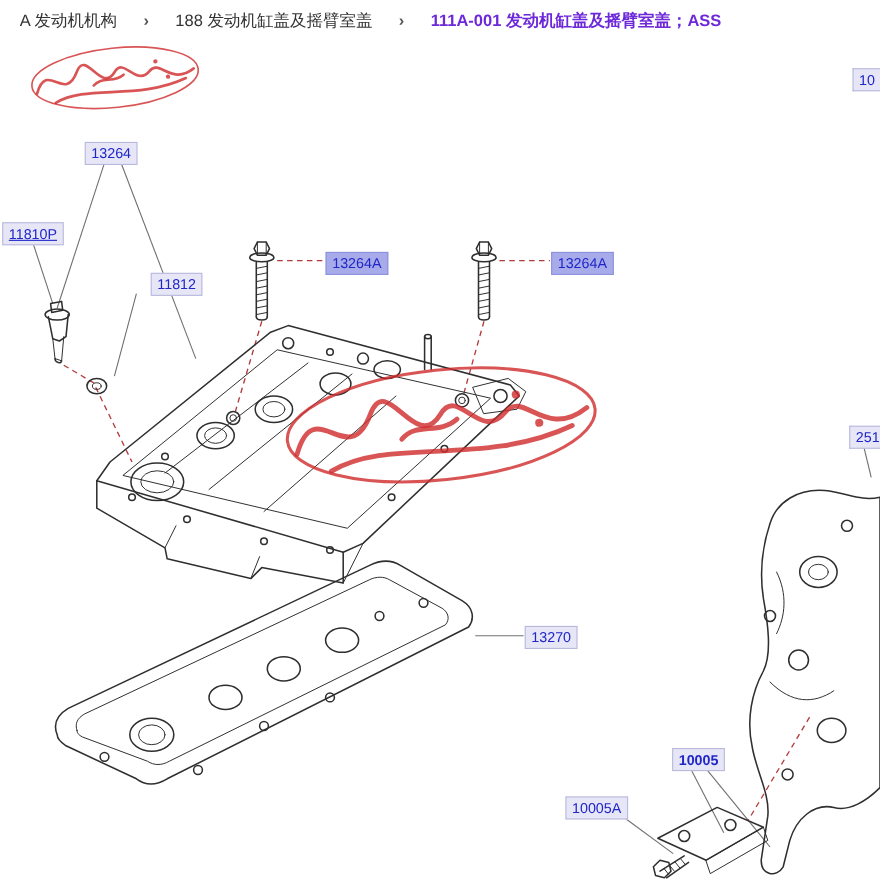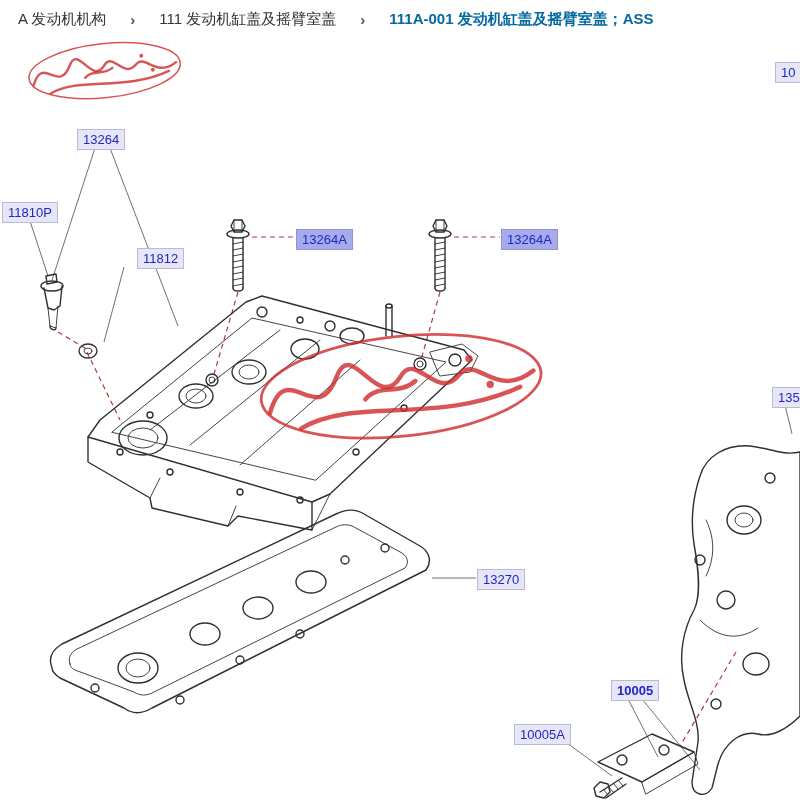--- a/index.html
+++ b/index.html
@@ -9,21 +9,21 @@
     background:#fff; position:relative; overflow:hidden;
   }
   .breadcrumb {
     position:absolute; top:0; left:0; width:684px; height:38px;
     display:flex; align-items:center; gap:24px; padding-left:18px;
     white-space:nowrap; overflow:hidden; font-size:15px; color:#333;
     background:#fff; z-index:6;
   }
   .breadcrumb .sep { color:#555; font-size:15px; font-weight:bold; }
   .breadcrumb .crumb { cursor:pointer; }
-  .breadcrumb .crumb.current { font-weight:bold; color:#0369a1; }
+  .breadcrumb .crumb.current { font-weight:bold; color:#6d28d9; }
   .canvas { position:absolute; inset:0; width:800px; height:800px; }
   svg.diagram { position:absolute; top:0; left:0; }
   .plabel {
     position:absolute; font-size:13px; line-height:17px; padding:1px 5px;
     color:var(--label-text,#2026c8); background:var(--label-bg,#e6e6f7);
     border:1px solid var(--label-border,#b9b9dd); cursor:pointer; z-index:4;
     white-space:nowrap;
   }
   .plabel.hl { background:var(--label-hl-bg,#a7abe9); border-color:#8c92dd; }
   .plabel.clip { overflow:hidden; border-right:none; }
@@ -187,39 +187,39 @@
       <path d="M22,46 C52,32 96,52 142,36"></path>
       <path d="M58,34 C66,26 76,34 86,27"></path>
       <ellipse cx="78" cy="29" rx="76" ry="27"></ellipse>
       <circle class="dot" cx="116" cy="18" r="2"></circle>
       <circle class="dot" cx="126" cy="33" r="2"></circle>
     </g>
   </svg>
 
   <div class="plabel" style="left:77px; top:129px;">13264</div>
 
-  <div class="plabel" style="left:2px; top:202px;">11810P</div>
+  <div class="plabel" style="left:2px; top:202px;text-decoration:underline;">11810P</div>
 
   <div class="plabel" style="left:101px; top:248px;margin-left:36px;">11812</div>
 
   <div class="plabel hl" style="left:296px; top:229px;">13264A</div>
 
   <div class="plabel hl" style="left:501px; top:229px;">13264A</div>
 
   <div class="plabel" style="left:477px; top:569px;">13270</div>
 
-  <div class="plabel clip" style="left:772px; top:387px; width:28px;">135</div>
+  <div class="plabel clip" style="left:772px; top:387px; width:28px;">251</div>
 
   <div class="plabel" style="left:611px; top:680px;font-weight:bold;">10005</div>
 
   <div class="plabel" style="left:514px; top:724px;">10005A</div>
 
   <div class="plabel clip" style="left:775px; top:62px; width:42px;">10</div>
 
   <nav class="breadcrumb">
     <span class="crumb">A 发动机机构</span>
     <span class="sep">›</span>
-    <span class="crumb">111 发动机缸盖及摇臂室盖</span>
+    <span class="crumb">188 发动机缸盖及摇臂室盖</span>
     <span class="sep">›</span>
     <span class="crumb current">111A-001 发动机缸盖及摇臂室盖；ASS</span>
   </nav>
 
 </div>
 
 </body></html>

